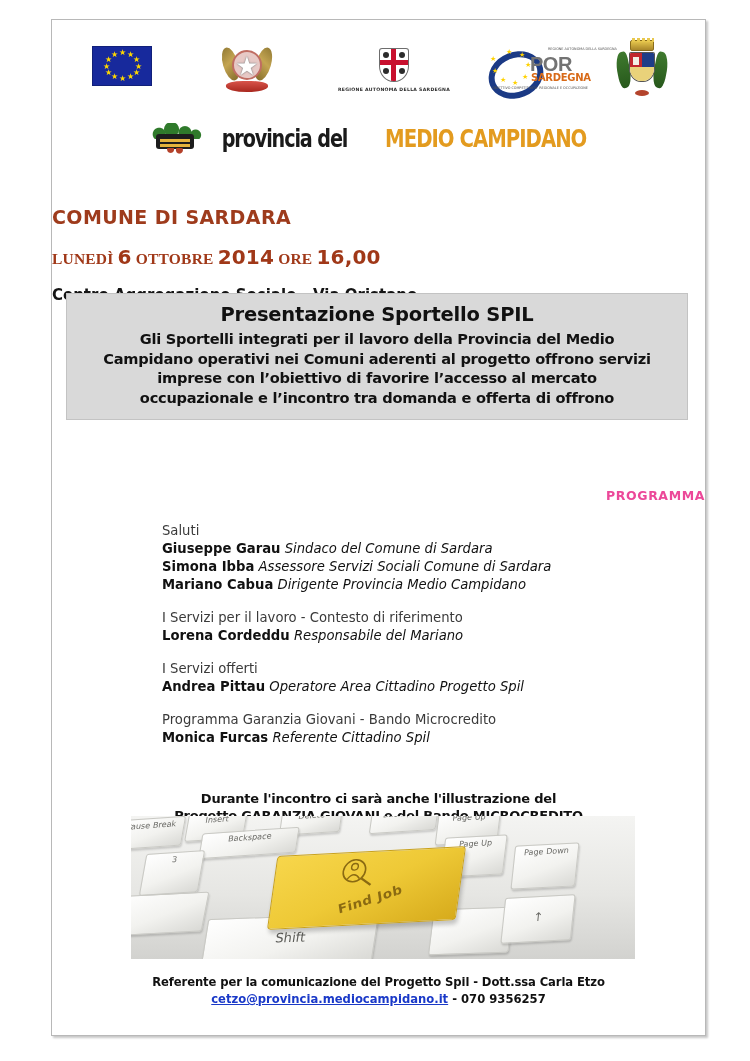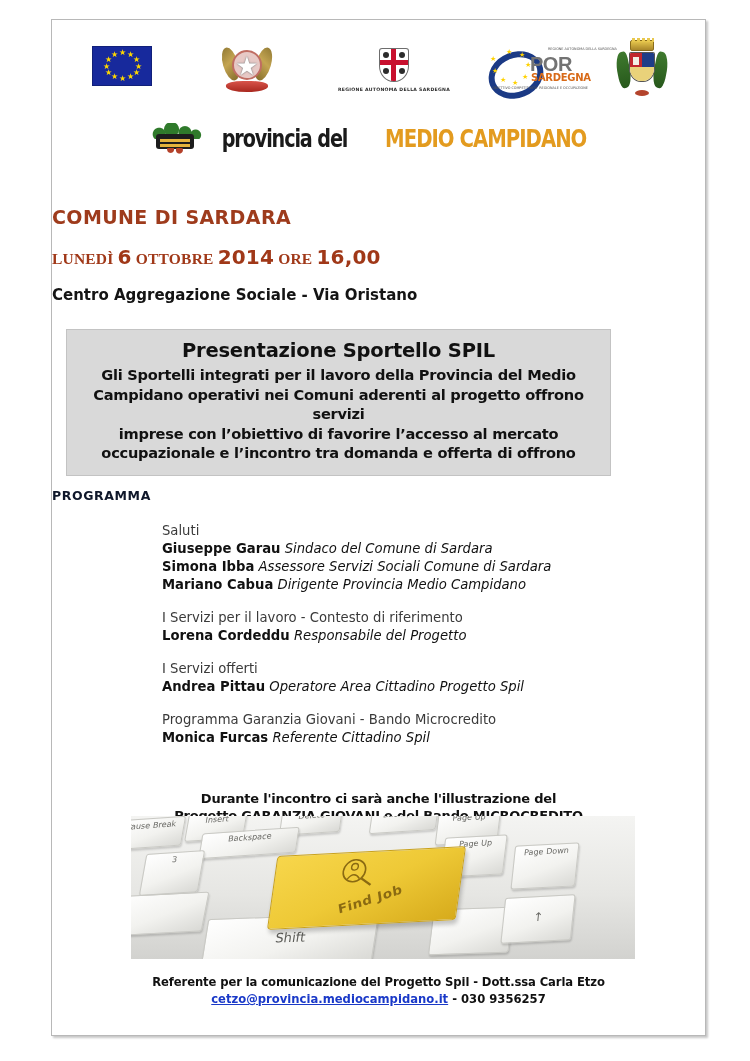--- a/index.html
+++ b/index.html
@@ -349,27 +349,26 @@
     font-weight: bold;
     font-size: 15px;
     color: #141414;
   }
 
   
   .gray-box {
     position: absolute;
     left: 14px;
     top: 273px;
-    width: 545px;
+    width: 622px;
     padding: 9px 10px 12px 10px;
     background: #d9d9d9;
     border: 1px solid #c3c3c3;
     box-sizing: border-box;
     text-align: center;
-    margin-top: 36px;
   }
   .gb-title {
     font-family: "DejaVu Sans", sans-serif;
     font-weight: bold;
     font-size: 19.5px;
     color: #111;
     letter-spacing: -0.2px;
     margin-bottom: 3px;
   }
   .gb-body {
@@ -379,26 +378,26 @@
     line-height: 19.5px;
     color: #111;
     letter-spacing: -0.25px;
   }
 
   
   .programma-title {
     position: absolute;
     left: 0; top: 468px;
     width: 100%;
-    text-align: left;
+    text-align: right;
     font-family: "DejaVu Sans", sans-serif;
     font-weight: bold;
     font-size: 12.5px;
     letter-spacing: 0.6px;
-    color: #0f172a;
+    color: #ec4899;
   }
   .programma-list {
     position: absolute;
     left: 110px;
     top: 502px;
     width: 480px;
   }
   .pgroup { margin-bottom: 15px; }
   .pgroup:last-child { margin-bottom: 0; }
   .p-head {
@@ -638,21 +637,21 @@
       <div class="p-line">
         <span class="p-name">Mariano Cabua</span>
         <span class="p-role">Dirigente Provincia Medio Campidano</span>
       </div>
     </div>
 
     <div class="pgroup">
       <div class="p-head">I Servizi per il lavoro - Contesto di riferimento</div>
       <div class="p-line">
         <span class="p-name">Lorena Cordeddu</span>
-        <span class="p-role">Responsabile del Progetto</span>
+        <span class="p-role">Responsabile del Mariano</span>
       </div>
     </div>
 
     <div class="pgroup">
       <div class="p-head">I Servizi offerti</div>
       <div class="p-line">
         <span class="p-name">Andrea Pittau</span>
         <span class="p-role">Operatore Area Cittadino Progetto Spil</span>
       </div>
     </div>
@@ -727,16 +726,16 @@
         <line x1="26" y1="21" x2="36" y2="28" stroke="#8a6a12" stroke-width="2.2"></line>
         <circle cx="18" cy="9" r="3.3" fill="none" stroke="#8a6a12" stroke-width="1.4"></circle>
         <path d="M12 21 q6 -8 12 0" fill="none" stroke="#8a6a12" stroke-width="1.4"></path>
       </svg>
       <div class="kb-find-label">Find Job</div>
     </div>
   </div>
 
   <div class="footer">
     <div class="f-line1">Referente per la comunicazione del Progetto Spil - Dott.ssa  Carla Etzo</div>
-    <div class="f-line2"><span class="f-mail">cetzo@provincia.mediocampidano.it</span><span> - 030 9356257</span></div>
+    <div class="f-line2"><span class="f-mail">cetzo@provincia.mediocampidano.it</span><span> - 070 9356257</span></div>
   </div>
 
 </div>
 
 </body></html>

